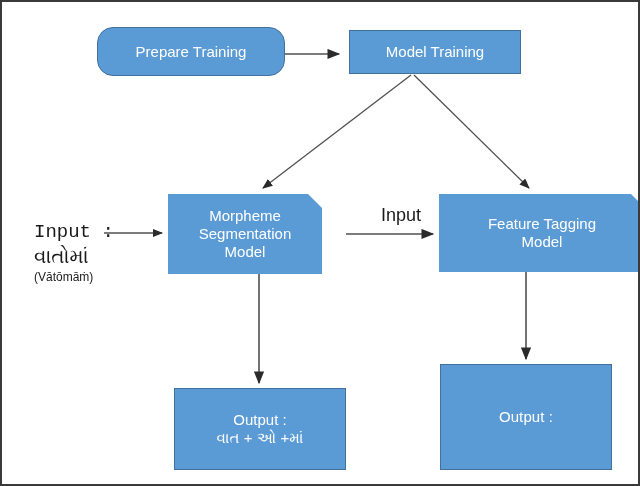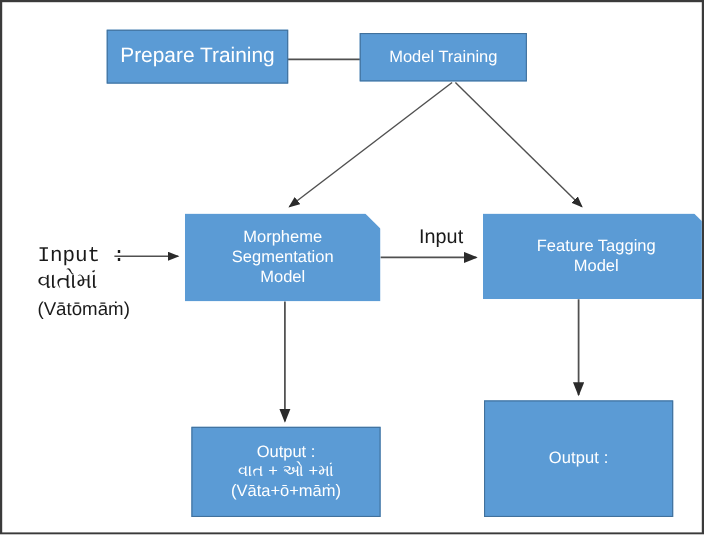--- a/index.html
+++ b/index.html
@@ -58,29 +58,30 @@
   }
   .nodetext {
     width: 100%;
   }
   .line {
     display: block;
   }
 
   
   #node-prepare-training-data {
-    left: 95px; top: 25px; width: 165px; height: 49px;
-    font-size: 19px;
+    left: 95px; top: 25px; width: 188px; height: 49px;
+    font-size: 15px;
+    border-radius: 16px;
   }
   #node-model-training {
-    left: 325px; top: 28px; width: 152px; height: 44px;
+    left: 347px; top: 28px; width: 172px; height: 44px;
     font-size: 15px;
   }
   #node-morpheme-segmentation-model {
-    left: 166px; top: 192px; width: 178px; height: 80px;
+    left: 166px; top: 192px; width: 154px; height: 80px;
     font-size: 15px;
   }
   #node-feature-tagging-model {
     left: 437px; top: 192px; width: 206px; height: 78px;
     font-size: 15px;
   }
   #node-output-morphemes {
     left: 172px; top: 386px; width: 172px; height: 82px;
     font-size: 15px;
   }
@@ -104,21 +105,21 @@
     left: 32px; top: 218px;
     font-size: 19px;
     text-align: left;
     line-height: 1.28;
   }
   #label-input-left .guj {
     font-size: 20px;
     display: block;
   }
   #label-input-left .translit {
-    font-size: 17px;
+    font-size: 12px;
     display: block;
   }
   #label-input-left .lead {
     display: block;
     font-family: Liberation Mono, monospace;
   }
   #label-input-middle {
     left: 379px; top: 203px;
     font-size: 18px;
   }
@@ -167,21 +168,20 @@
 
   <div class="node cut" id="node-feature-tagging-model">
     <span class="cutfill"></span>
     <span class="nodetext line">Feature Tagging</span>
     <span class="nodetext line">Model</span>
   </div>
 
   <div class="node" id="node-output-morphemes">
     <span class="nodetext line">Output :</span>
     <span class="nodetext line line-guj">વાત + ઓ +માં</span>
-    <span class="nodetext line">(Vāta+ō+māṁ)</span>
   </div>
 
   <div class="node" id="node-output-features">
     <span class="nodetext line">Output :</span>
   </div>
 
   <div class="label" id="label-input-left">
     <span class="lead">Input :</span>
     <span class="guj">વાતોમાં</span>
     <span class="translit">(Vātōmāṁ)</span>

